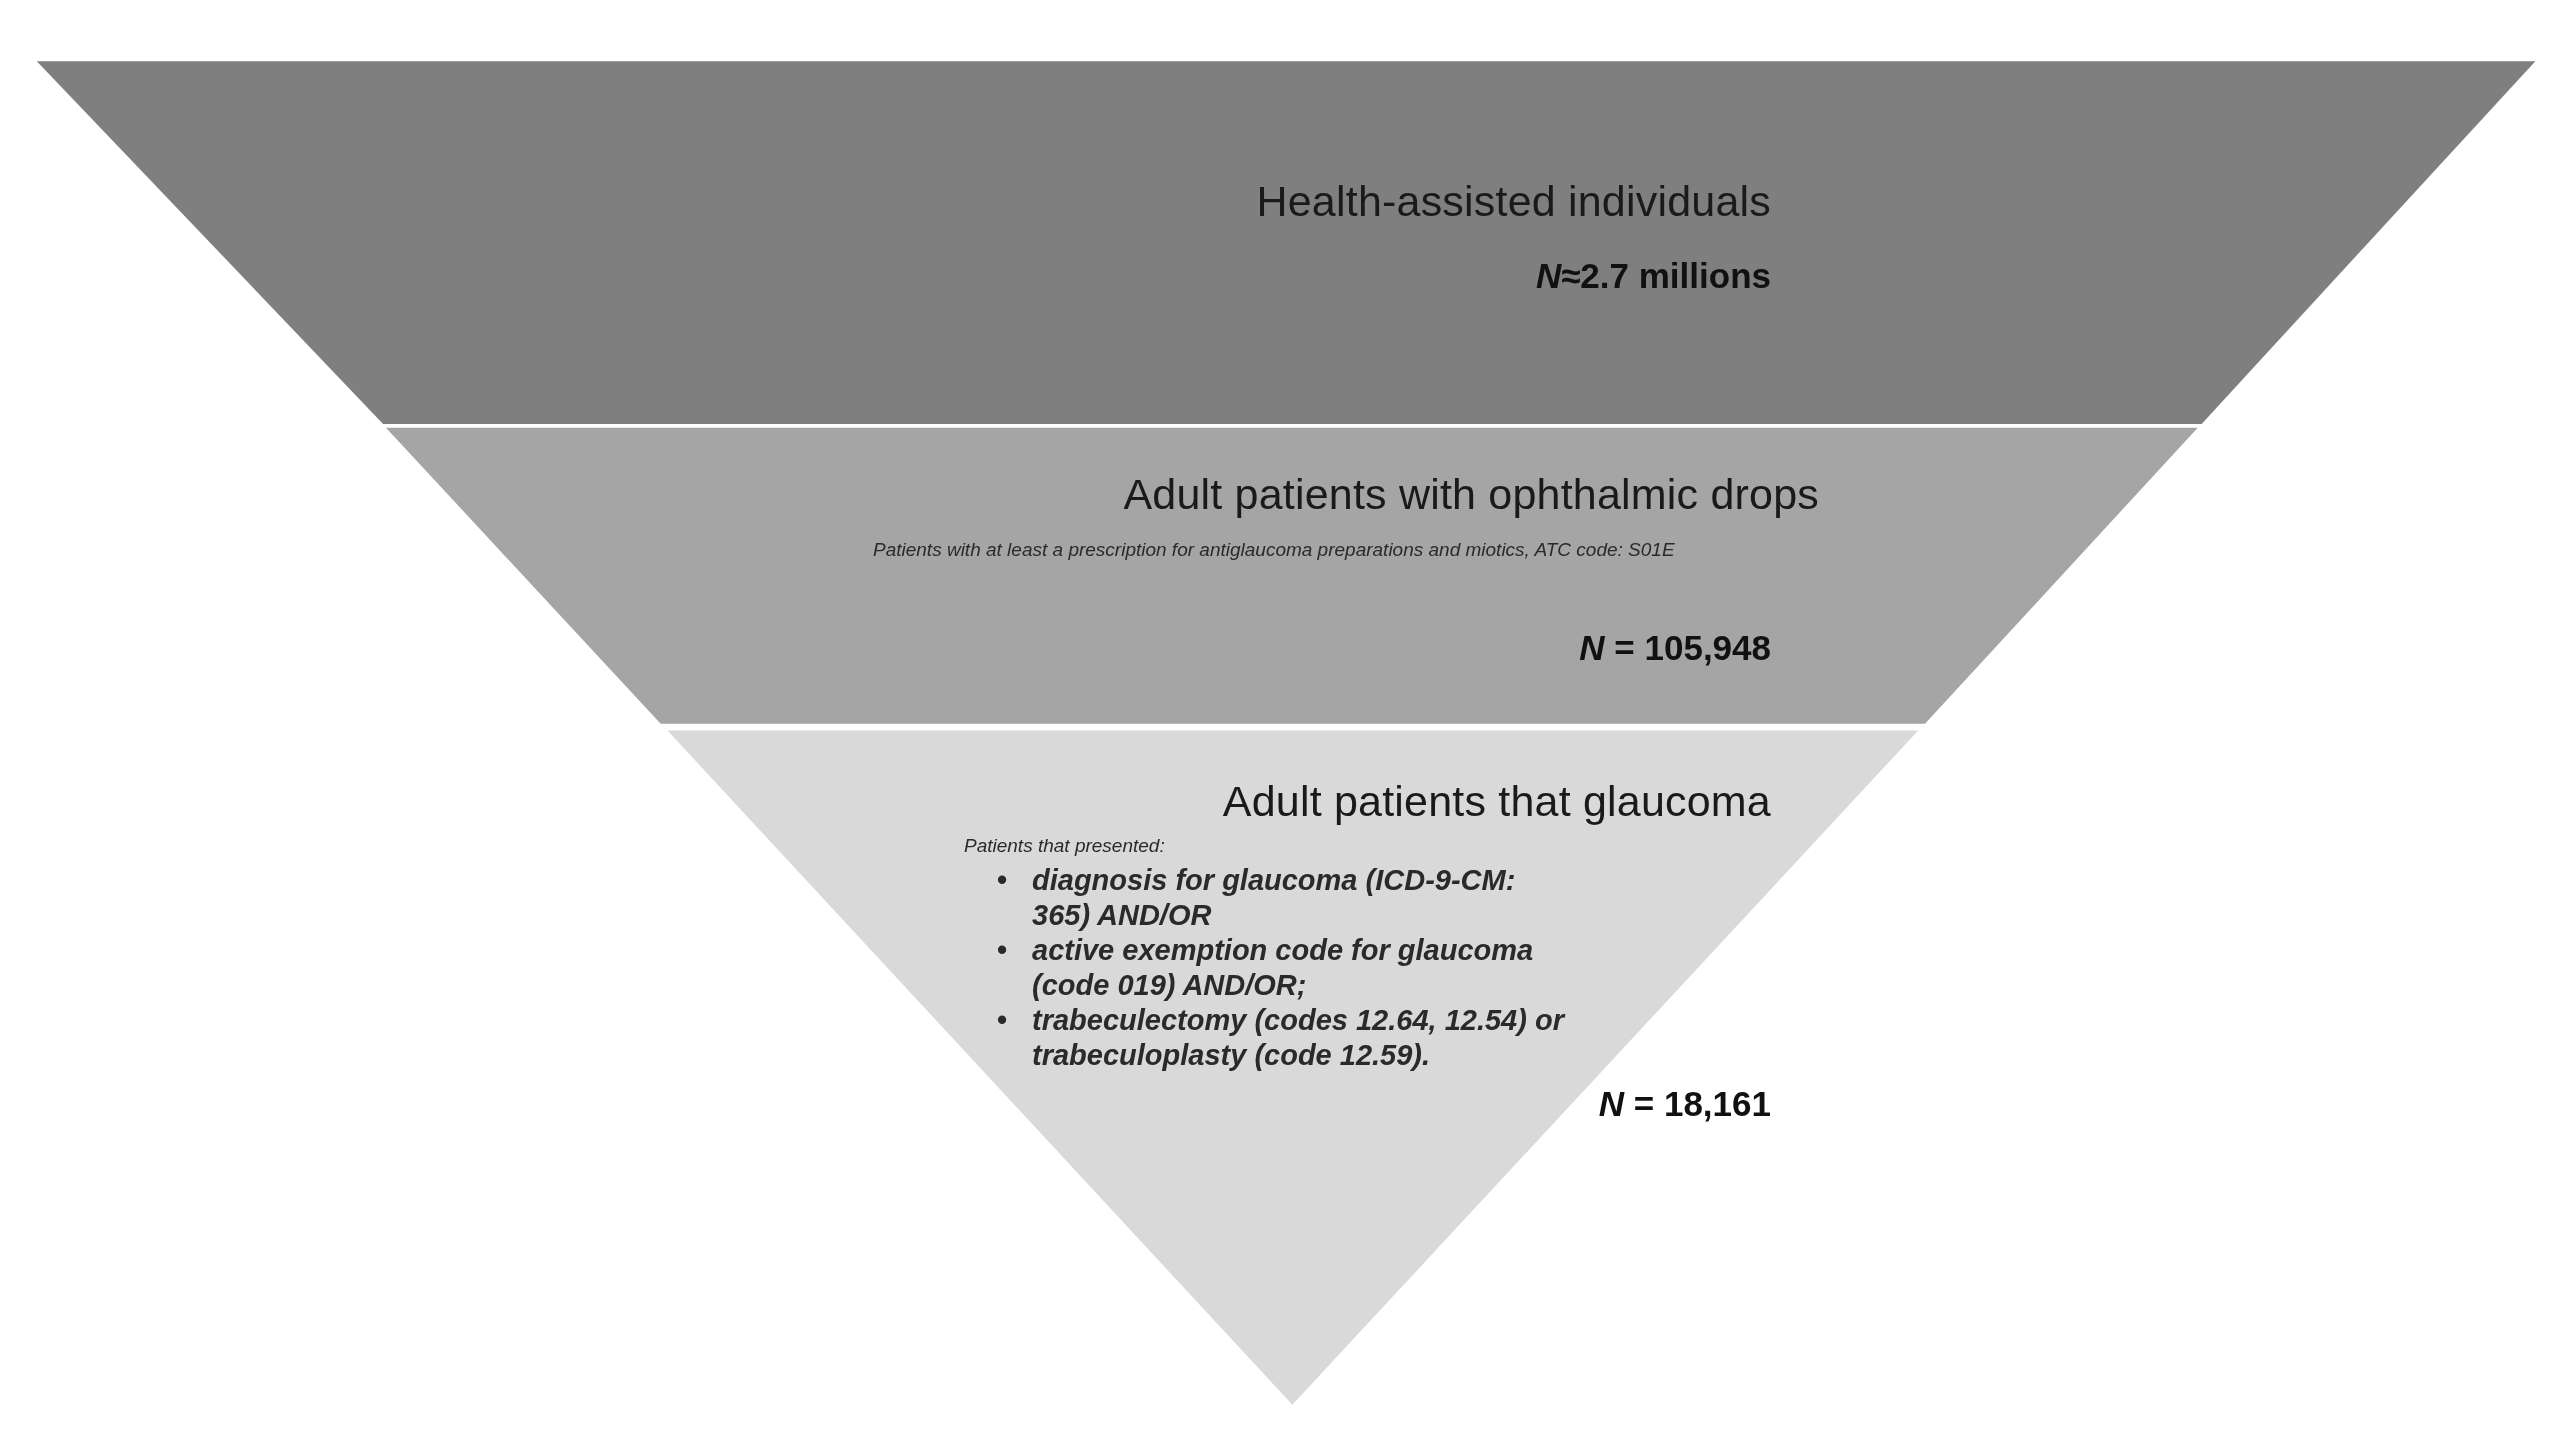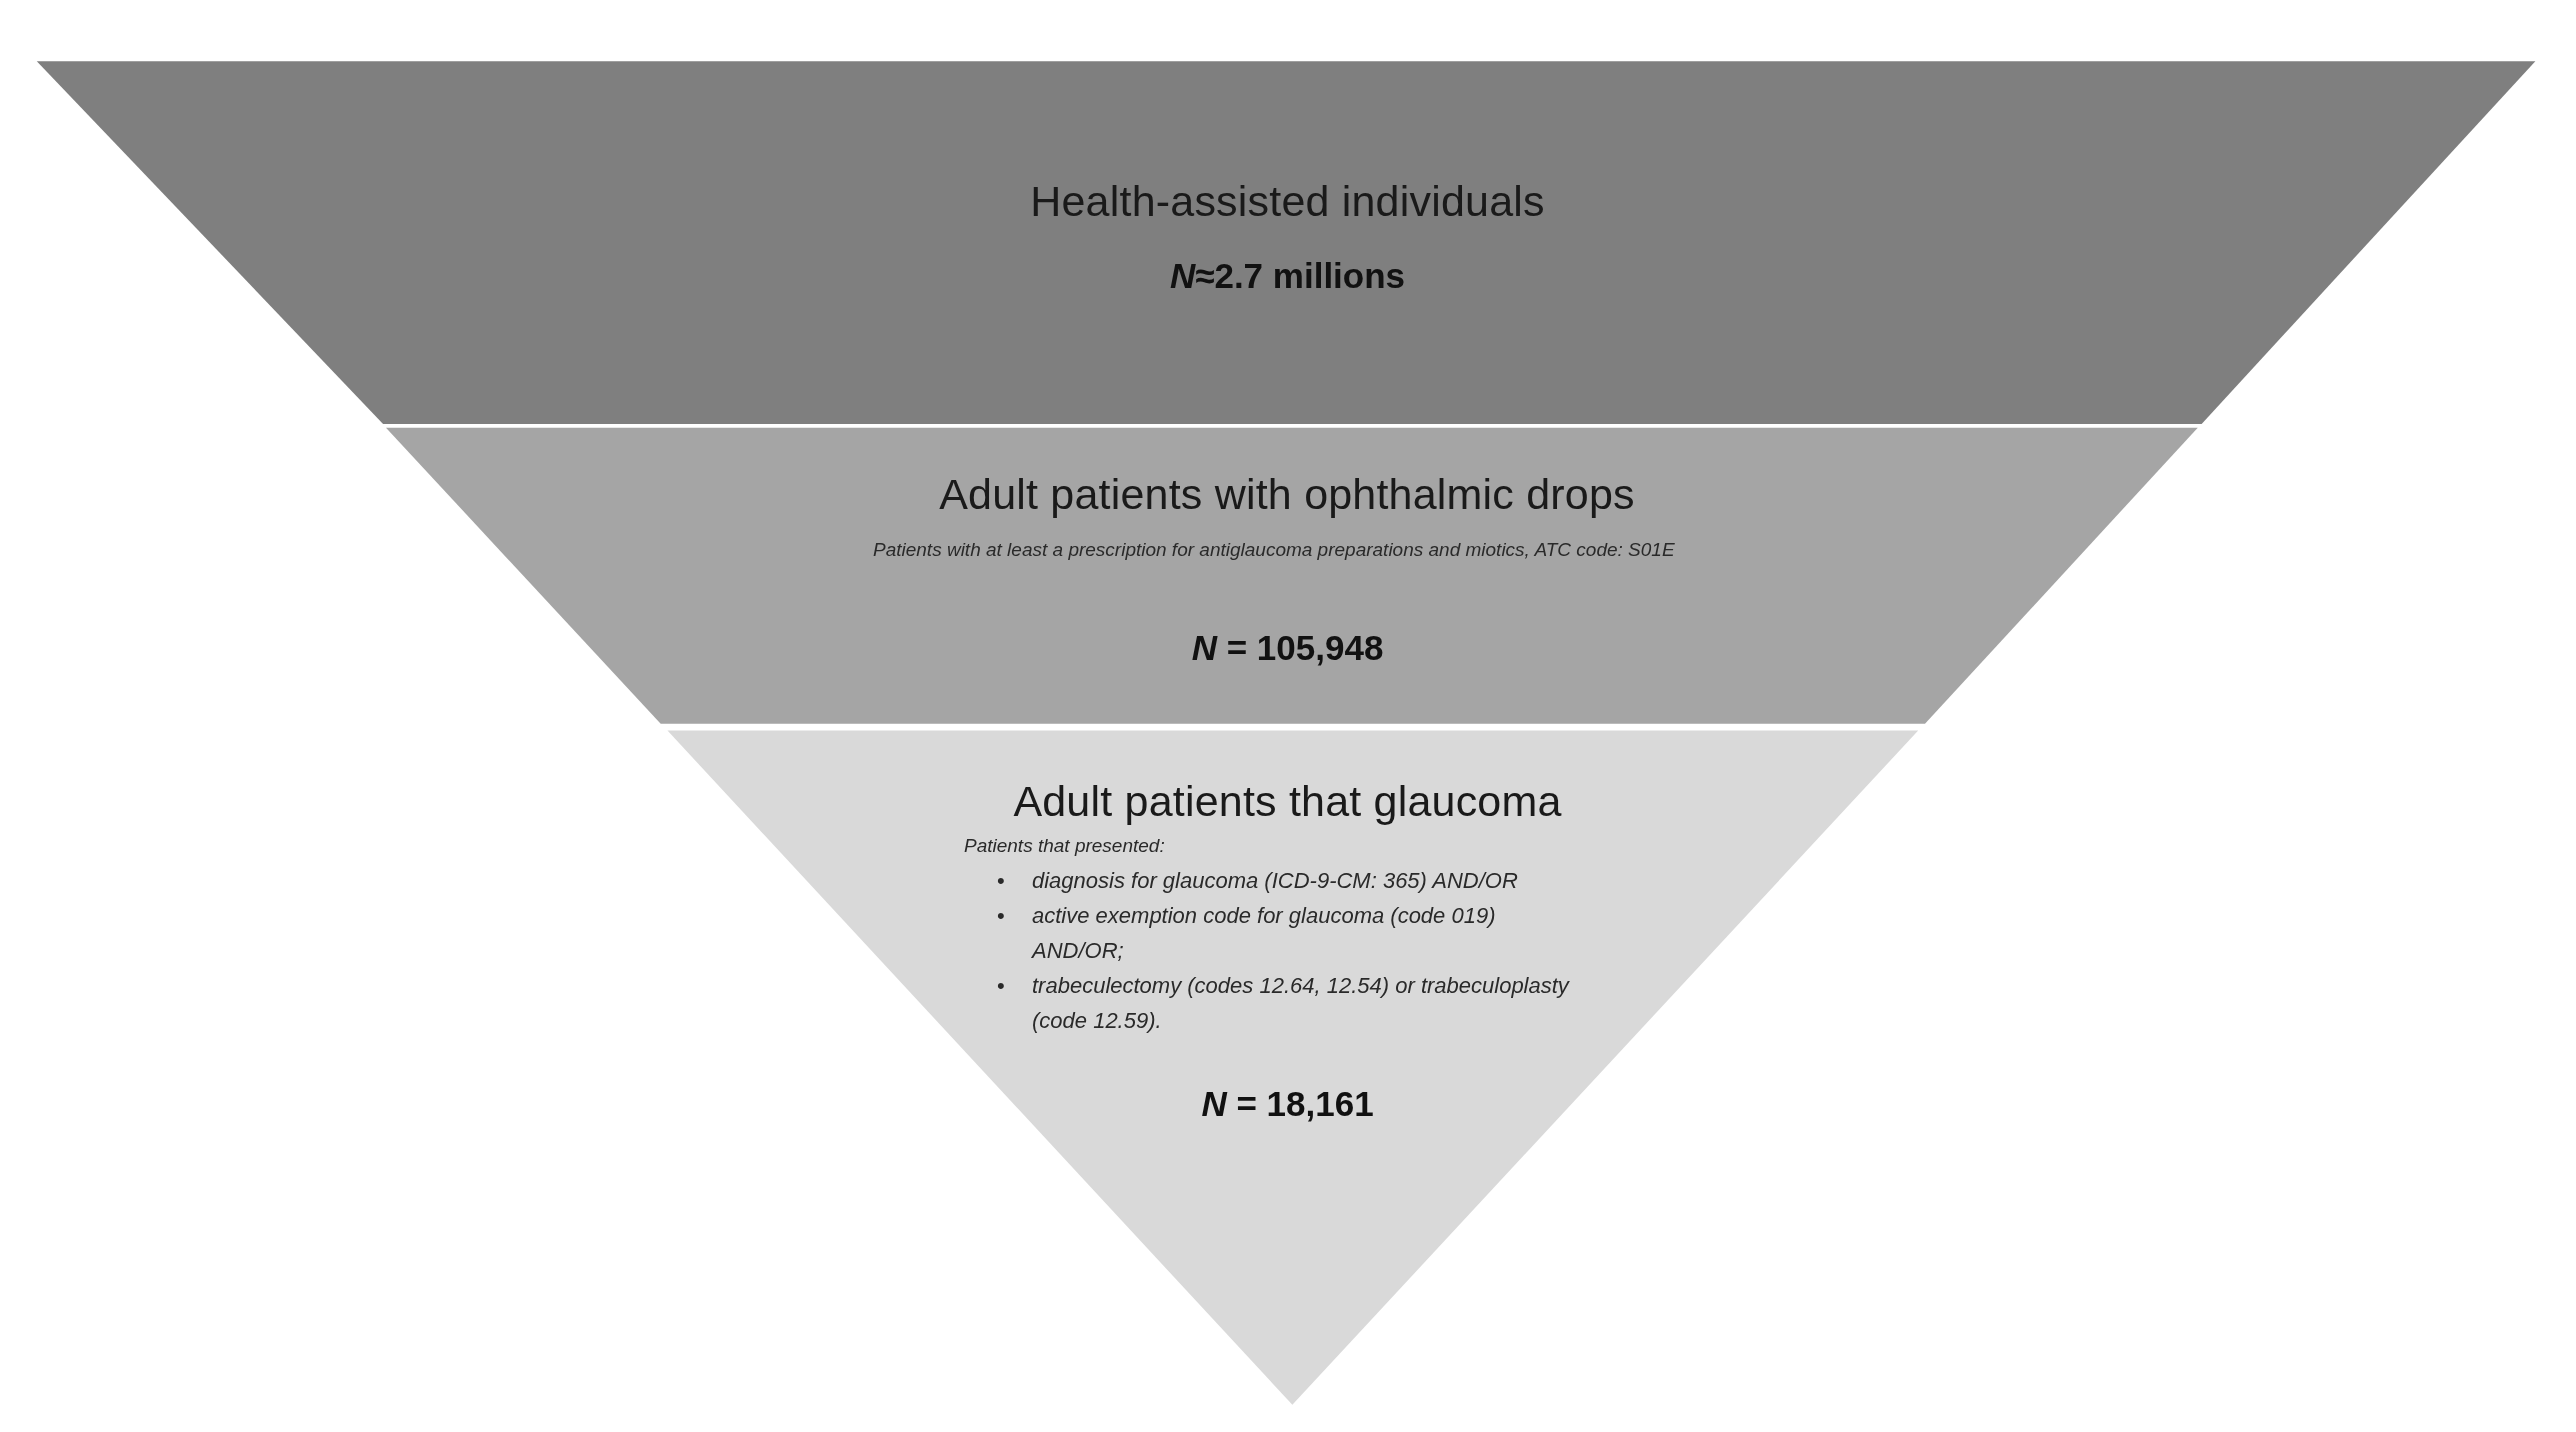--- a/index.html
+++ b/index.html
@@ -1,24 +1,24 @@
 <!DOCTYPE html>
 <html><head>
 <meta charset="utf-8">
 <style>
   html,body{margin:0;padding:0;background:#ffffff;}
   body{width:2576px;height:1433px;position:relative;overflow:hidden;font-family:"Liberation Sans","DejaVu Sans",sans-serif;color:#111;}
   svg.funnel{position:absolute;left:0;top:0;}
-  .txt{position:absolute;text-align:center;}
+  .txt{position:absolute;text-align:right;}
   .title{font-size:43px;color:#1a1a1a;letter-spacing:0.2px;}
   .count{font-size:35px;font-weight:bold;color:#111;}
   .count i{font-style:italic;}
   .sub{font-size:19px;font-style:italic;color:#2a2a2a;line-height:35px;text-align:left;}
   ul.crit{margin:0;padding:0 0 0 39px;list-style:none;}
-  ul.crit li{position:relative;font-size:22px;font-style:italic;color:#2a2a2a;line-height:35px;}
+  ul.crit li{position:relative;font-size:29px;font-style:italic;color:#2a2a2a;line-height:35px;font-weight:bold;}
   ul.crit li::before{content:"\2022";position:absolute;left:-35px;font-style:normal;}
 </style>
 </head>
 <body>
 
 <svg class="funnel" width="2576" height="1433" viewBox="0 0 2663 1481">
 
   <polygon points="38,63 2621,63 2276,438 396,438" fill="#7f7f7f"></polygon>
 
   <polygon points="399,442 2272,442 1990,748 683,748" fill="#a5a5a5"></polygon>

